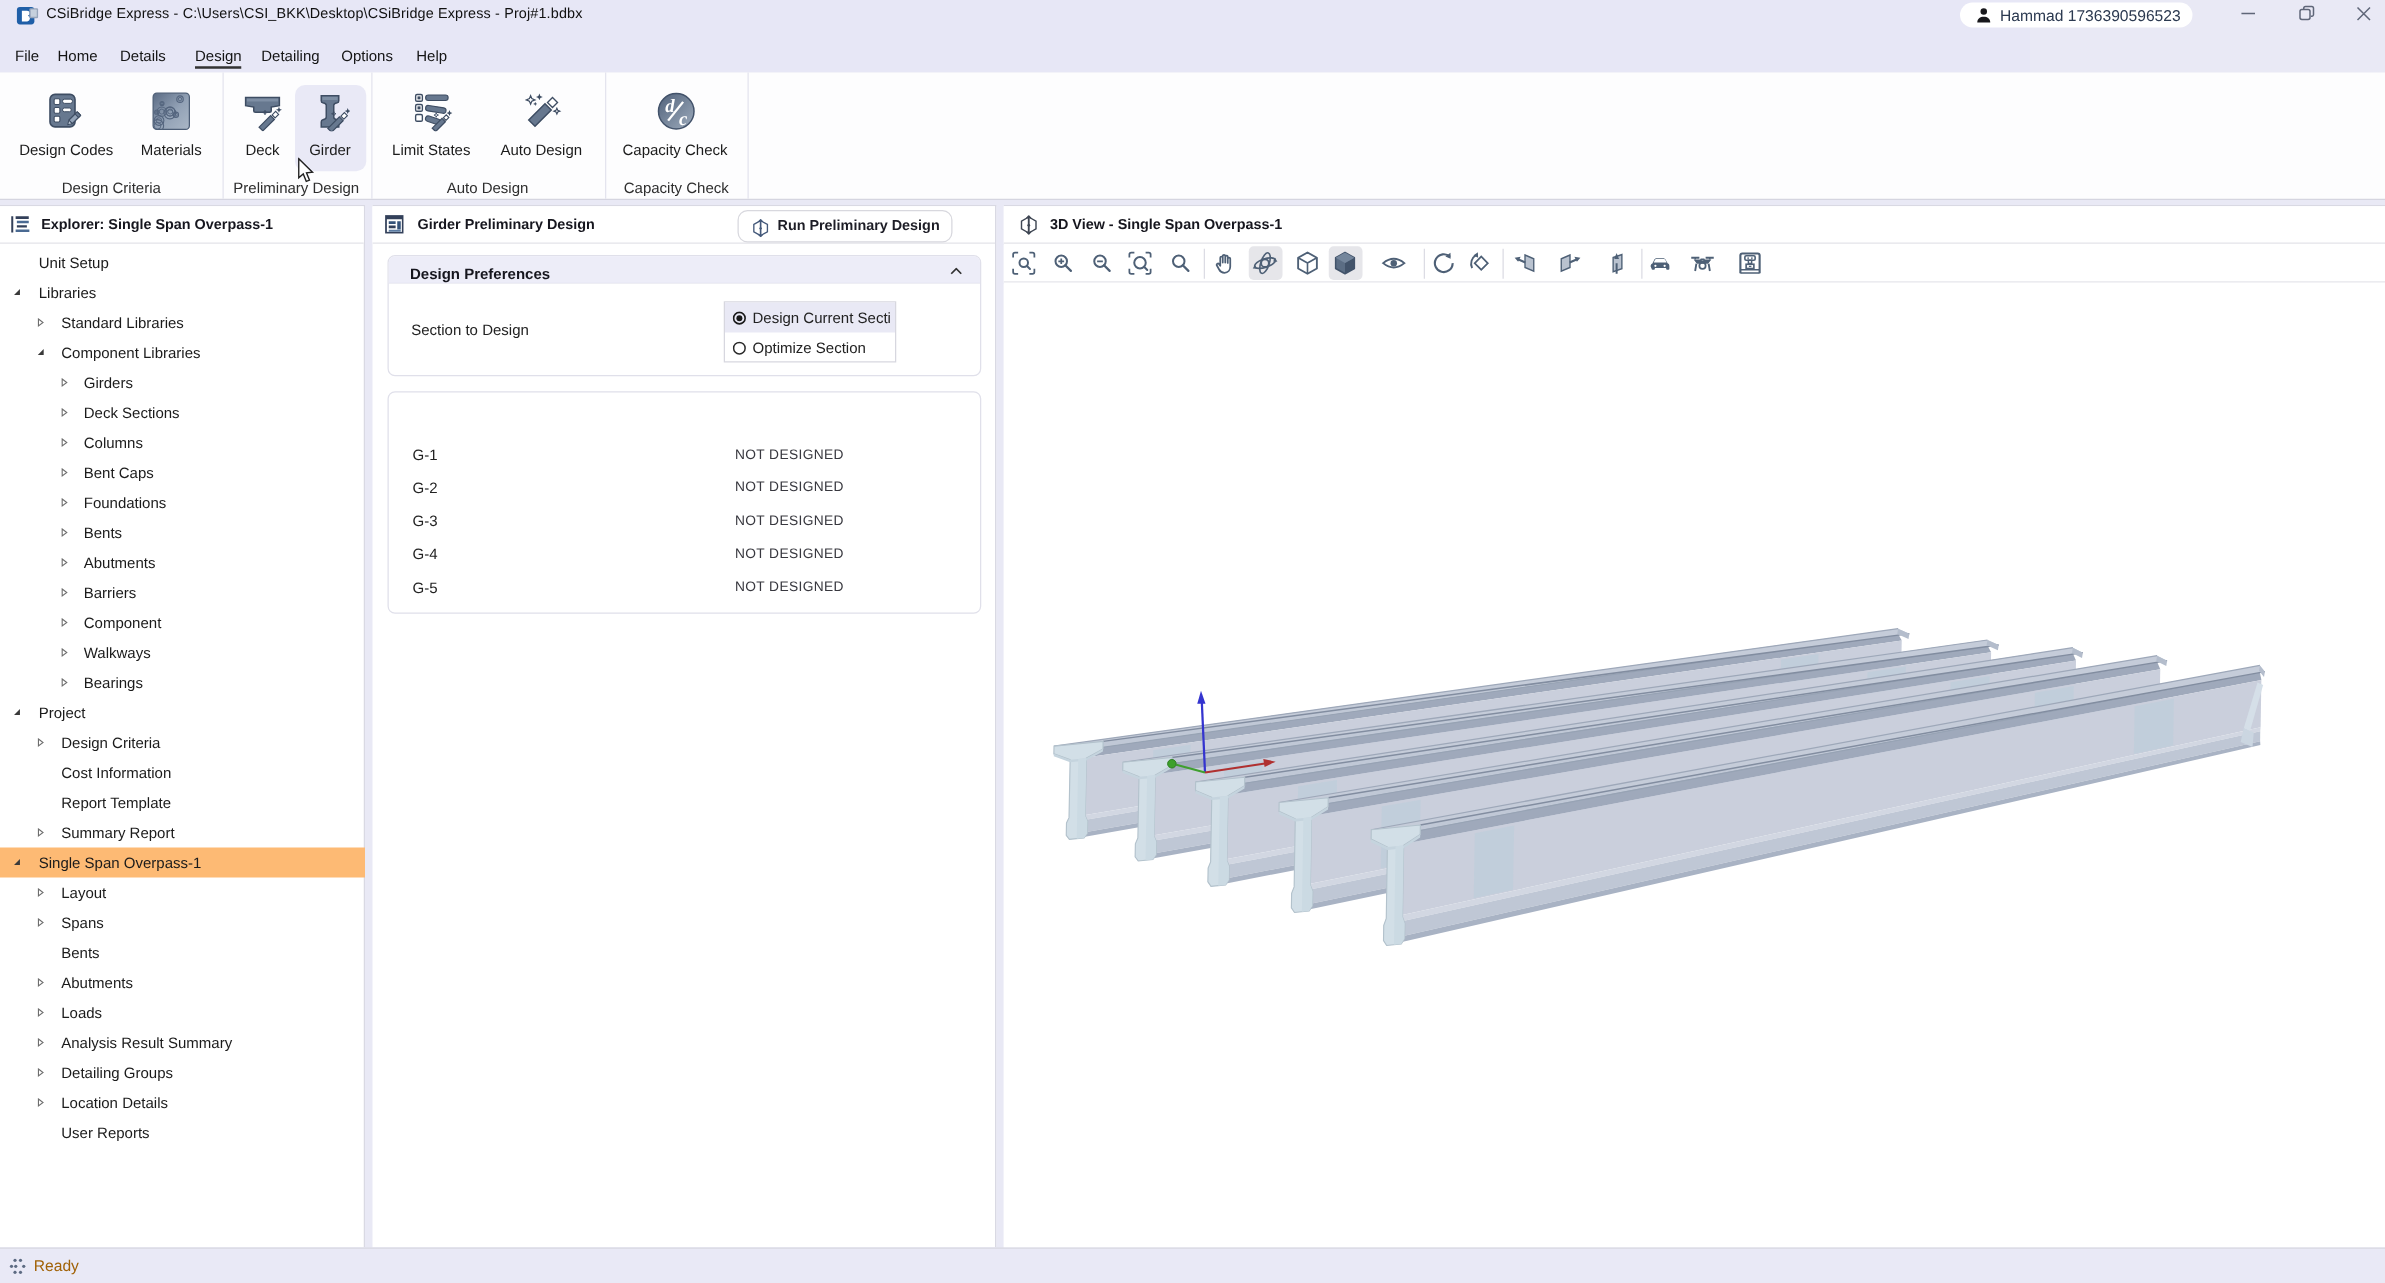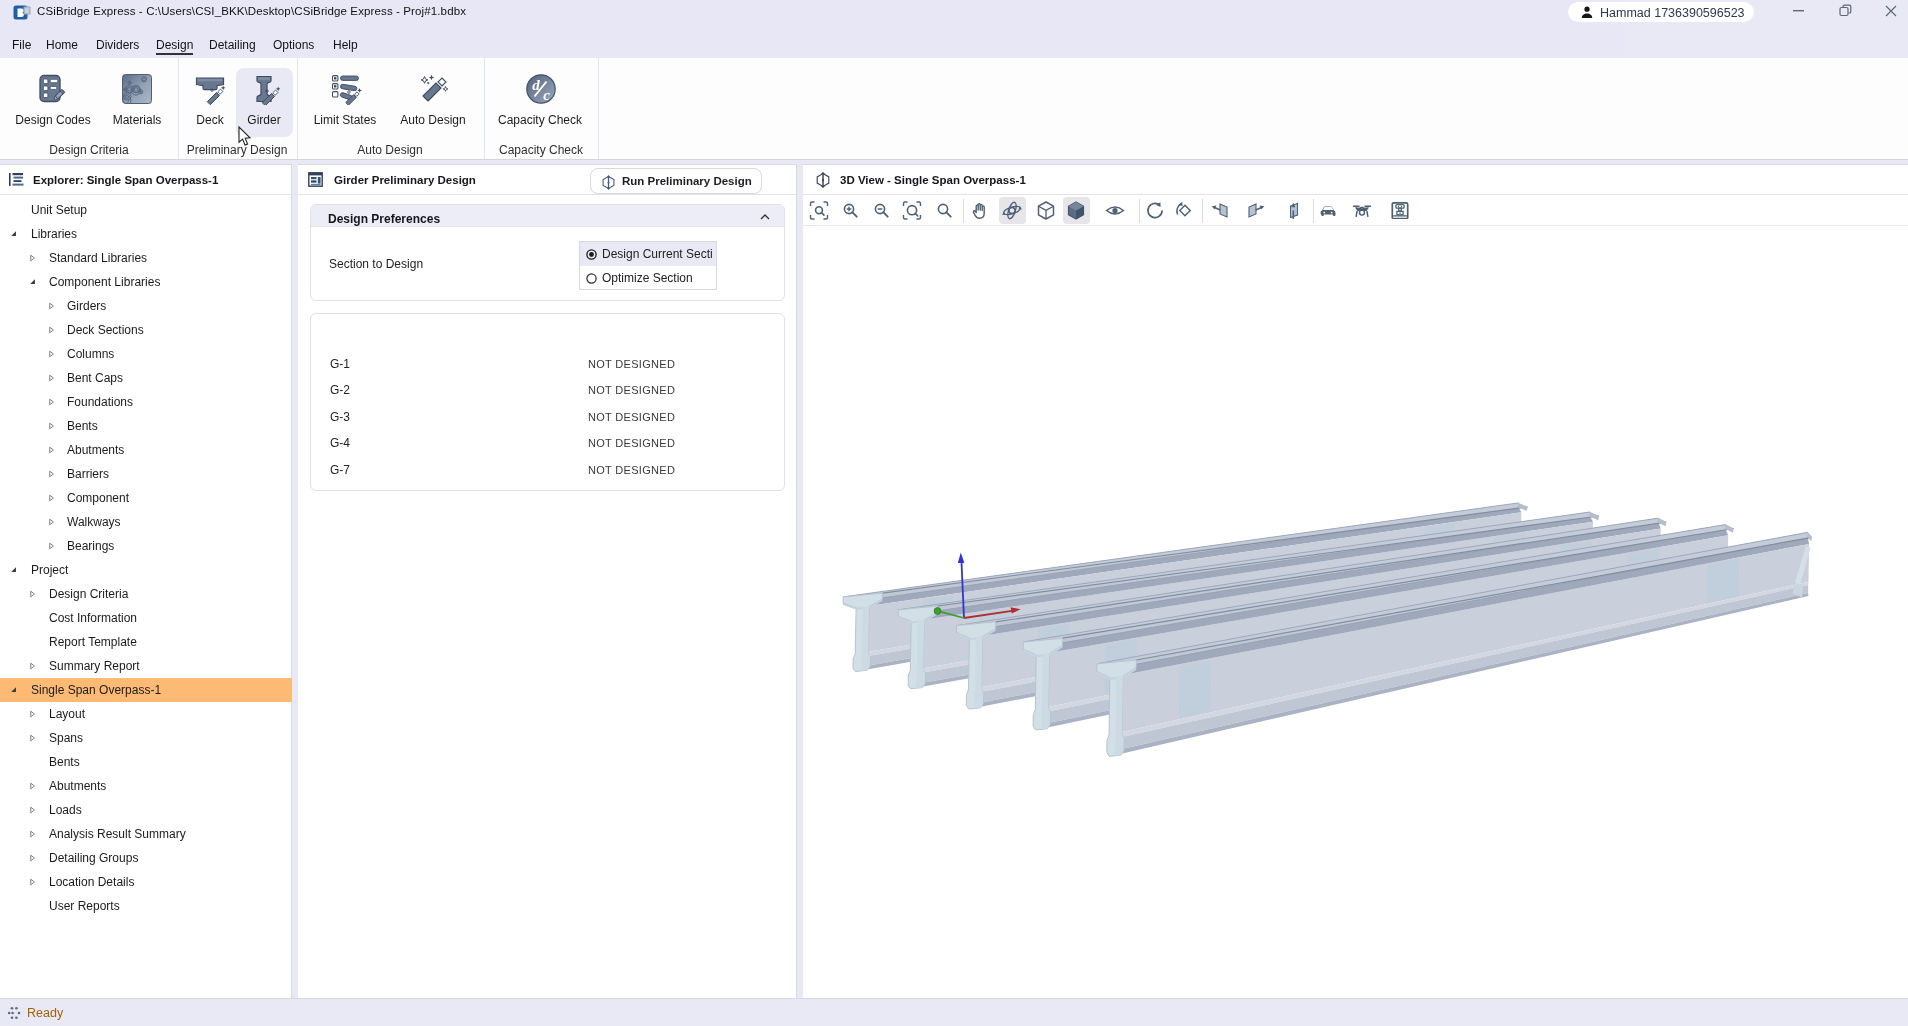--- a/index.html
+++ b/index.html
@@ -68,21 +68,21 @@
     </svg>
   <svg class="abs" style="left:1839px;top:4px" width="13" height="13" viewBox="0 0 13 13" fill="none" stroke="#5f6678" stroke-width="1.2">
       <rect x="1" y="3.5" width="8" height="8" rx="1.5"></rect>
       <path d="M4 3.2V2.5a1.4 1.4 0 0 1 1.4-1.4h5a1.4 1.4 0 0 1 1.4 1.4v5A1.4 1.4 0 0 1 10.4 9h-.7"></path>
     </svg>
   <svg class="abs" style="left:1885px;top:5px" width="12" height="12" viewBox="0 0 12 12" stroke="#5f6678" stroke-width="1.2">
       <path d="M1 1l10 10M11 1L1 11"></path>
     </svg>
   <div class="menuitem" style="left:12px">File</div>
   <div class="menuitem" style="left:46px">Home</div>
-  <div class="menuitem" style="left:96px">Dividers</div>
+  <div class="menuitem" style="left:96px">Details</div>
   <div class="menuitem" style="left:156px">Design</div>
   <div class="menuitem" style="left:209px">Detailing</div>
   <div class="menuitem" style="left:273px">Options</div>
   <div class="menuitem" style="left:333px">Help</div>
   <div id="menuline"></div>
 </div>
 
 <div id="ribbon">
   <div id="girderhl"></div>
   <div class="rsep" style="left:178px"></div>
@@ -435,21 +435,21 @@
     </div>
     <div class="card" style="top:148px;height:178px;">
       <div class="rowlab" style="left:19px;top:43px;">G-1</div>
         <div class="nd" style="top:44px;">NOT DESIGNED</div>
       <div class="rowlab" style="left:19px;top:69px;">G-2</div>
         <div class="nd" style="top:70px;">NOT DESIGNED</div>
       <div class="rowlab" style="left:19px;top:96px;">G-3</div>
         <div class="nd" style="top:97px;">NOT DESIGNED</div>
       <div class="rowlab" style="left:19px;top:122px;">G-4</div>
         <div class="nd" style="top:123px;">NOT DESIGNED</div>
-      <div class="rowlab" style="left:19px;top:149px;">G-7</div>
+      <div class="rowlab" style="left:19px;top:149px;">G-5</div>
         <div class="nd" style="top:150px;">NOT DESIGNED</div>
     </div>
   </div>
 
   <div class="panel" id="p3d" style="left:803px;top:4px;width:1105px;height:834px;">
     <div class="phead" style="border-bottom:1px solid #e3e3e9;">
       <svg class="abs" style="left:12px;top:7px" width="16" height="16" viewBox="0 0 16 16" fill="none" stroke="#3e4653" stroke-width="1.15">
           <path d="M8 1.6 13.8 4.9v6.2L8 14.4 2.2 11.1V4.9z"></path>
           <path d="M8 0.6v14.8" stroke-width="1.5"></path>
           <path d="M6.3 2.5 8 0.9l1.7 1.6M6.3 13.5 8 15.1l1.7-1.6" stroke-width="1.1"></path>

